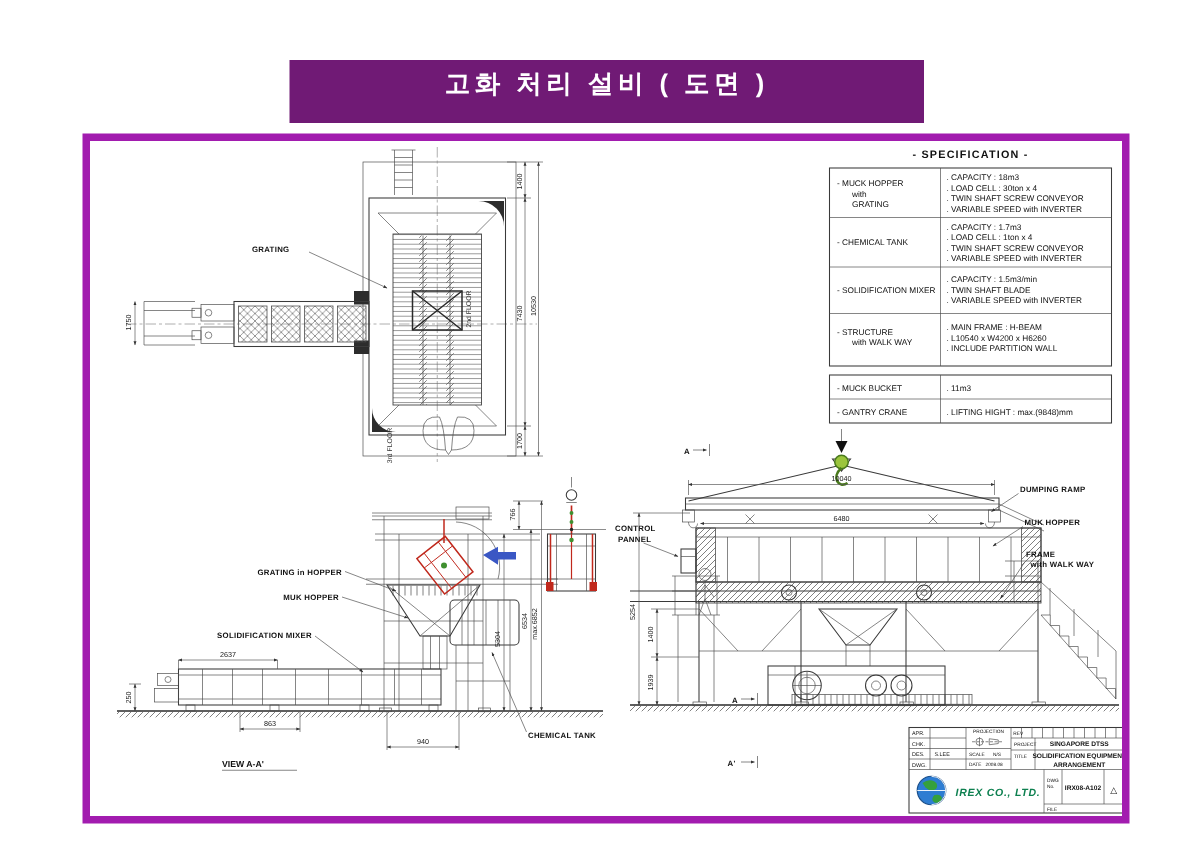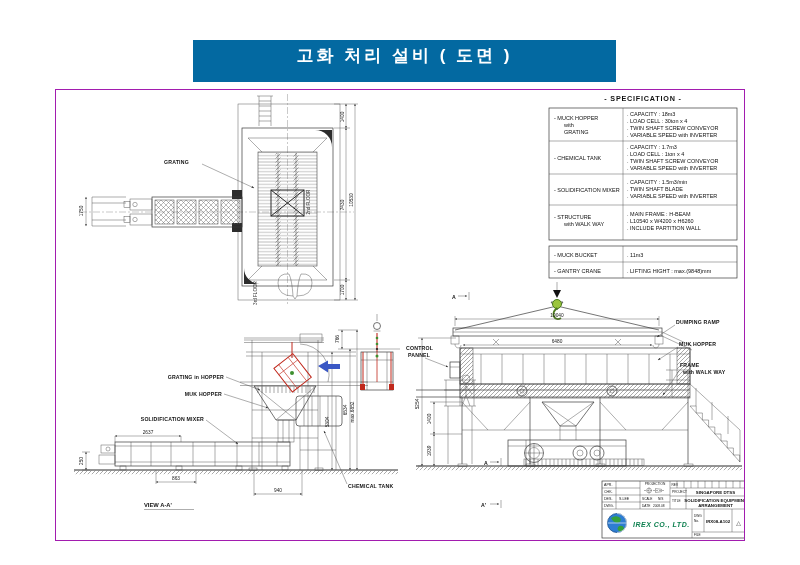--- a/index.html
+++ b/index.html
@@ -1,21 +1,21 @@
 <!DOCTYPE html>
 <html><head>
 <meta charset="utf-8">
 <style>
   html,body{margin:0;padding:0;}
   body{width:800px;height:565px;background:#ffffff;position:relative;overflow:hidden;
        font-family:"Liberation Sans",sans-serif;}
   .slide-title{position:absolute;left:193px;top:40px;width:423px;height:42px;
-       background:#0369a1;color:#fff;font-weight:bold;font-size:17px;letter-spacing:3px;
+       background:#701a75;color:#fff;font-weight:bold;font-size:17px;letter-spacing:3px;
        text-align:center;line-height:31px;font-family:sans-serif;}
-  .sheet{position:absolute;left:55px;top:89px;width:688px;height:450px;border:1px solid #a21caf;background:#fff;}
+  .sheet{position:absolute;left:55px;top:89px;width:688px;height:450px;border:5px solid #a21caf;background:#fff;}
   svg{display:block;}
   .ln{stroke:#3a3a3a;stroke-width:.7;fill:none}
   .lnt{stroke:#4a4a4a;stroke-width:.45;fill:none}
   .lnb{stroke:#2a2a2a;stroke-width:1;fill:none}
   .cl{stroke:#888;stroke-width:.45;fill:none;stroke-dasharray:7 2 2 2}
   .dimln{stroke:#555;stroke-width:.45;fill:none}
   .red{stroke:#c0281c;fill:none}
   .t-dim{font-size:4.8px;fill:#222}
   .t-lbl{font-size:5.2px;font-weight:bold;fill:#111;letter-spacing:.2px}
   .t-floor{font-size:4.6px;fill:#333}

